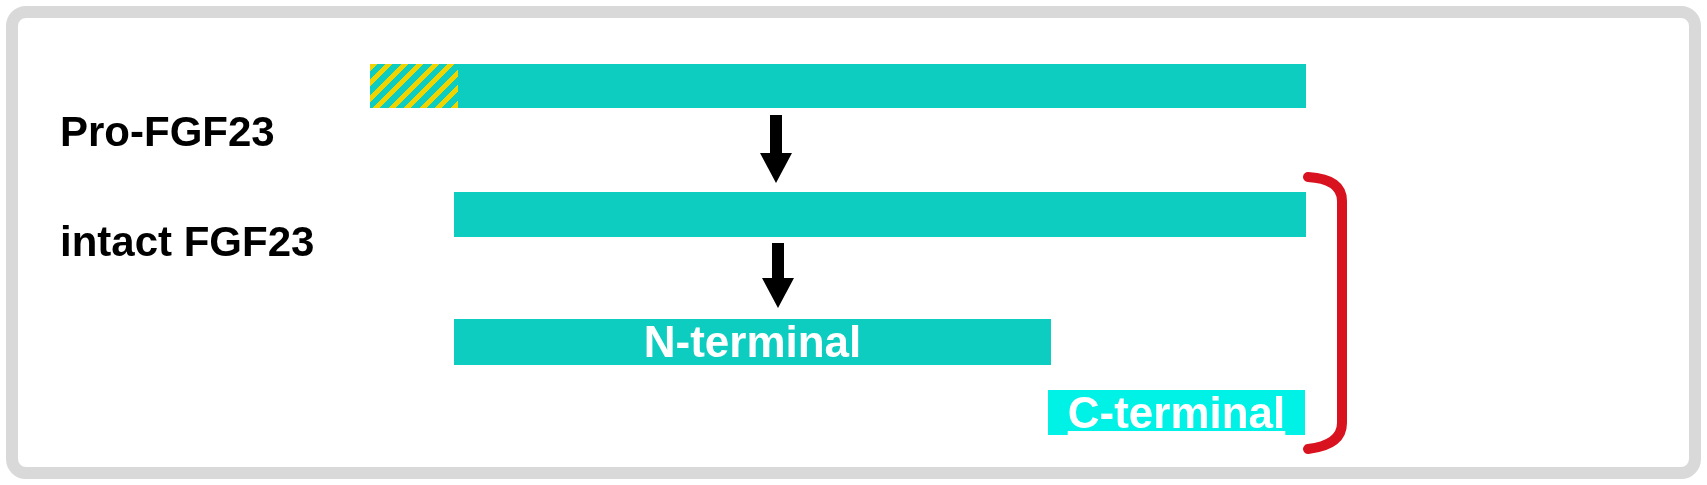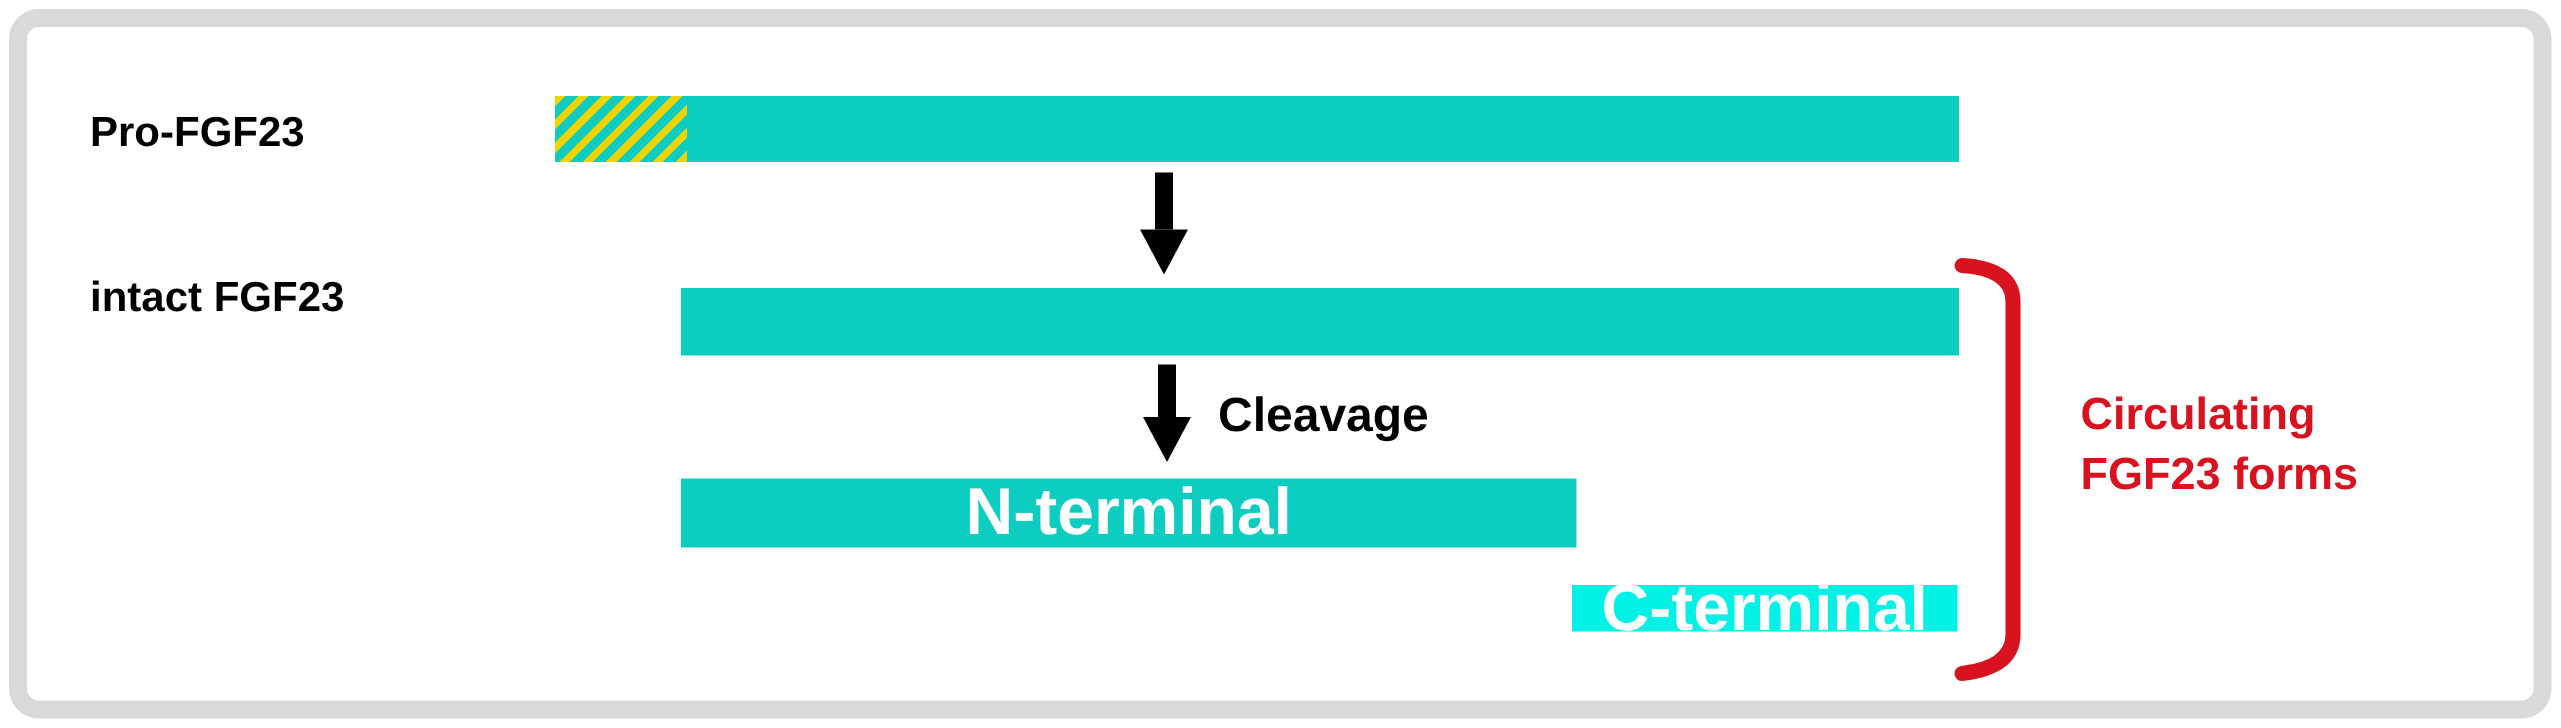--- a/index.html
+++ b/index.html
@@ -18,24 +18,25 @@
   .frame {
     position: absolute;
     left: 6px; top: 6px; right: 6px; bottom: 6px;
     border: 12px solid var(--border_gray, #D9D9D9);
     border-radius: 20px;
   }
   .row-label {
     position: absolute;
     left: 60px;
     font-weight: bold;
-    font-size: 28px;
+    font-size: 42px;
     line-height: 37px;
     color: var(--black, #000000);
     white-space: nowrap;
+    margin-top: 44px;
   }
   #label-pro    { top: 70px;  line-height: 36px; }
   #label-mature { top: 179px; }
   #label-inactive { top: 322px; }
 
   .bar {
     position: absolute;
     background: var(--teal, #0DCDC0);
   }
   #bar-pro { left: 370px; top: 64px; width: 936px; height: 44px; }
@@ -54,21 +55,21 @@
   .fragment-bar {
     position: absolute;
     display: flex;
     align-items: center;
     justify-content: center;
     color: var(--white, #ffffff);
     font-weight: bold;
     font-size: 44px;
   }
   #bar-nterm { left: 454px;  top: 319px; width: 597px; height: 46px; background: var(--teal, #0DCDC0); }
-  #bar-cterm { left: 1048px; top: 390px; width: 257px; height: 31px; background: var(--cyan, #00F2E6); text-decoration: underline; }
+  #bar-cterm { left: 1048px; top: 390px; width: 257px; height: 45px; background: var(--cyan, #00F2E6); text-decoration: underline; }
 
   .arrow {
     position: absolute;
     width: 32px;
     display: flex;
     flex-direction: column;
     align-items: center;
   }
   .arrow .shaft {
     width: 12px;
@@ -146,32 +147,27 @@
     <div class="shaft"></div>
     <div class="head"></div>
   </div>
 
   <div class="bar" id="bar-mature"></div>
 
   <div class="arrow" id="arrow-2">
     <div class="shaft"></div>
     <div class="head"></div>
   </div>
-  <div id="cleavage-label">Cleavage</div>
 
   <div class="fragment-bar" id="bar-nterm">
     <span>N-terminal</span>
   </div>
 
   <div class="fragment-bar" id="bar-cterm">
     <span>C-terminal</span>
   </div>
 
   <svg id="bracket-svg" viewBox="0 0 60 290" aria-hidden="true">
     <path d="M 8 9 Q 42 11 42 33 L 42 255 Q 42 277 8 281"></path>
   </svg>
 
-  <div id="circulating-label">
-    <div>Circulating</div>
-    <div>FGF23 forms</div>
-  </div>
 
 </div>
 
 </body></html>

